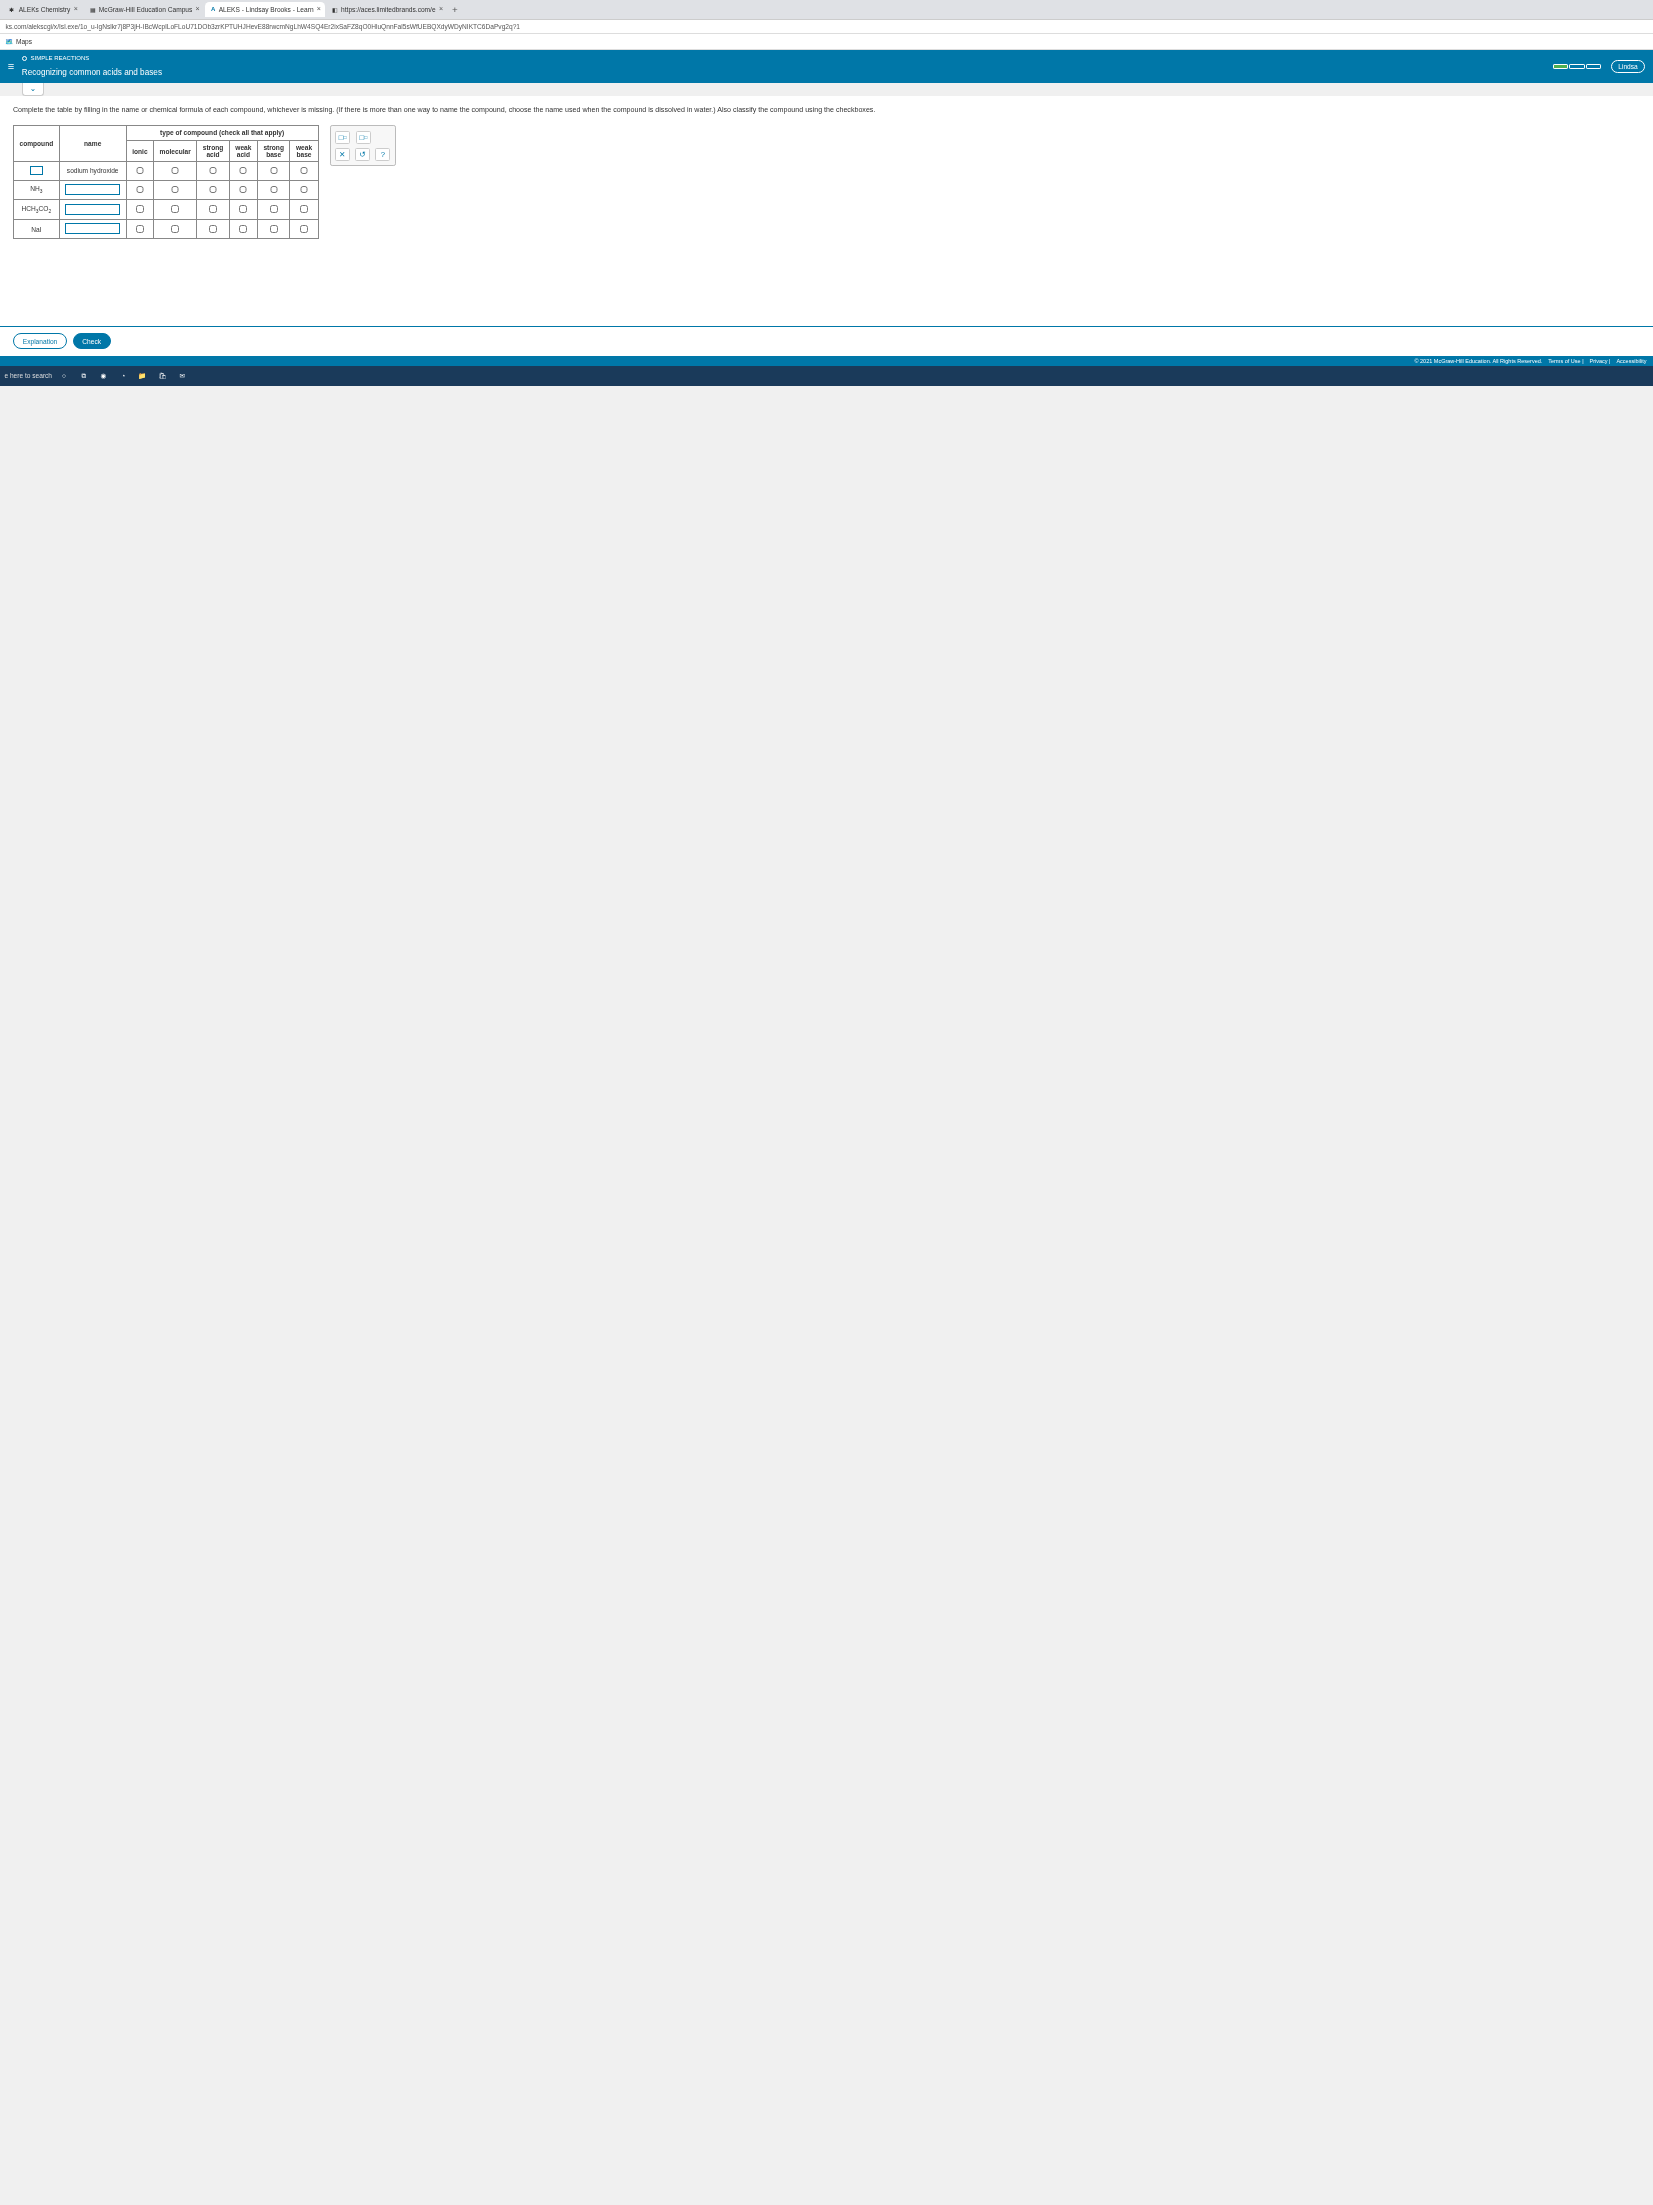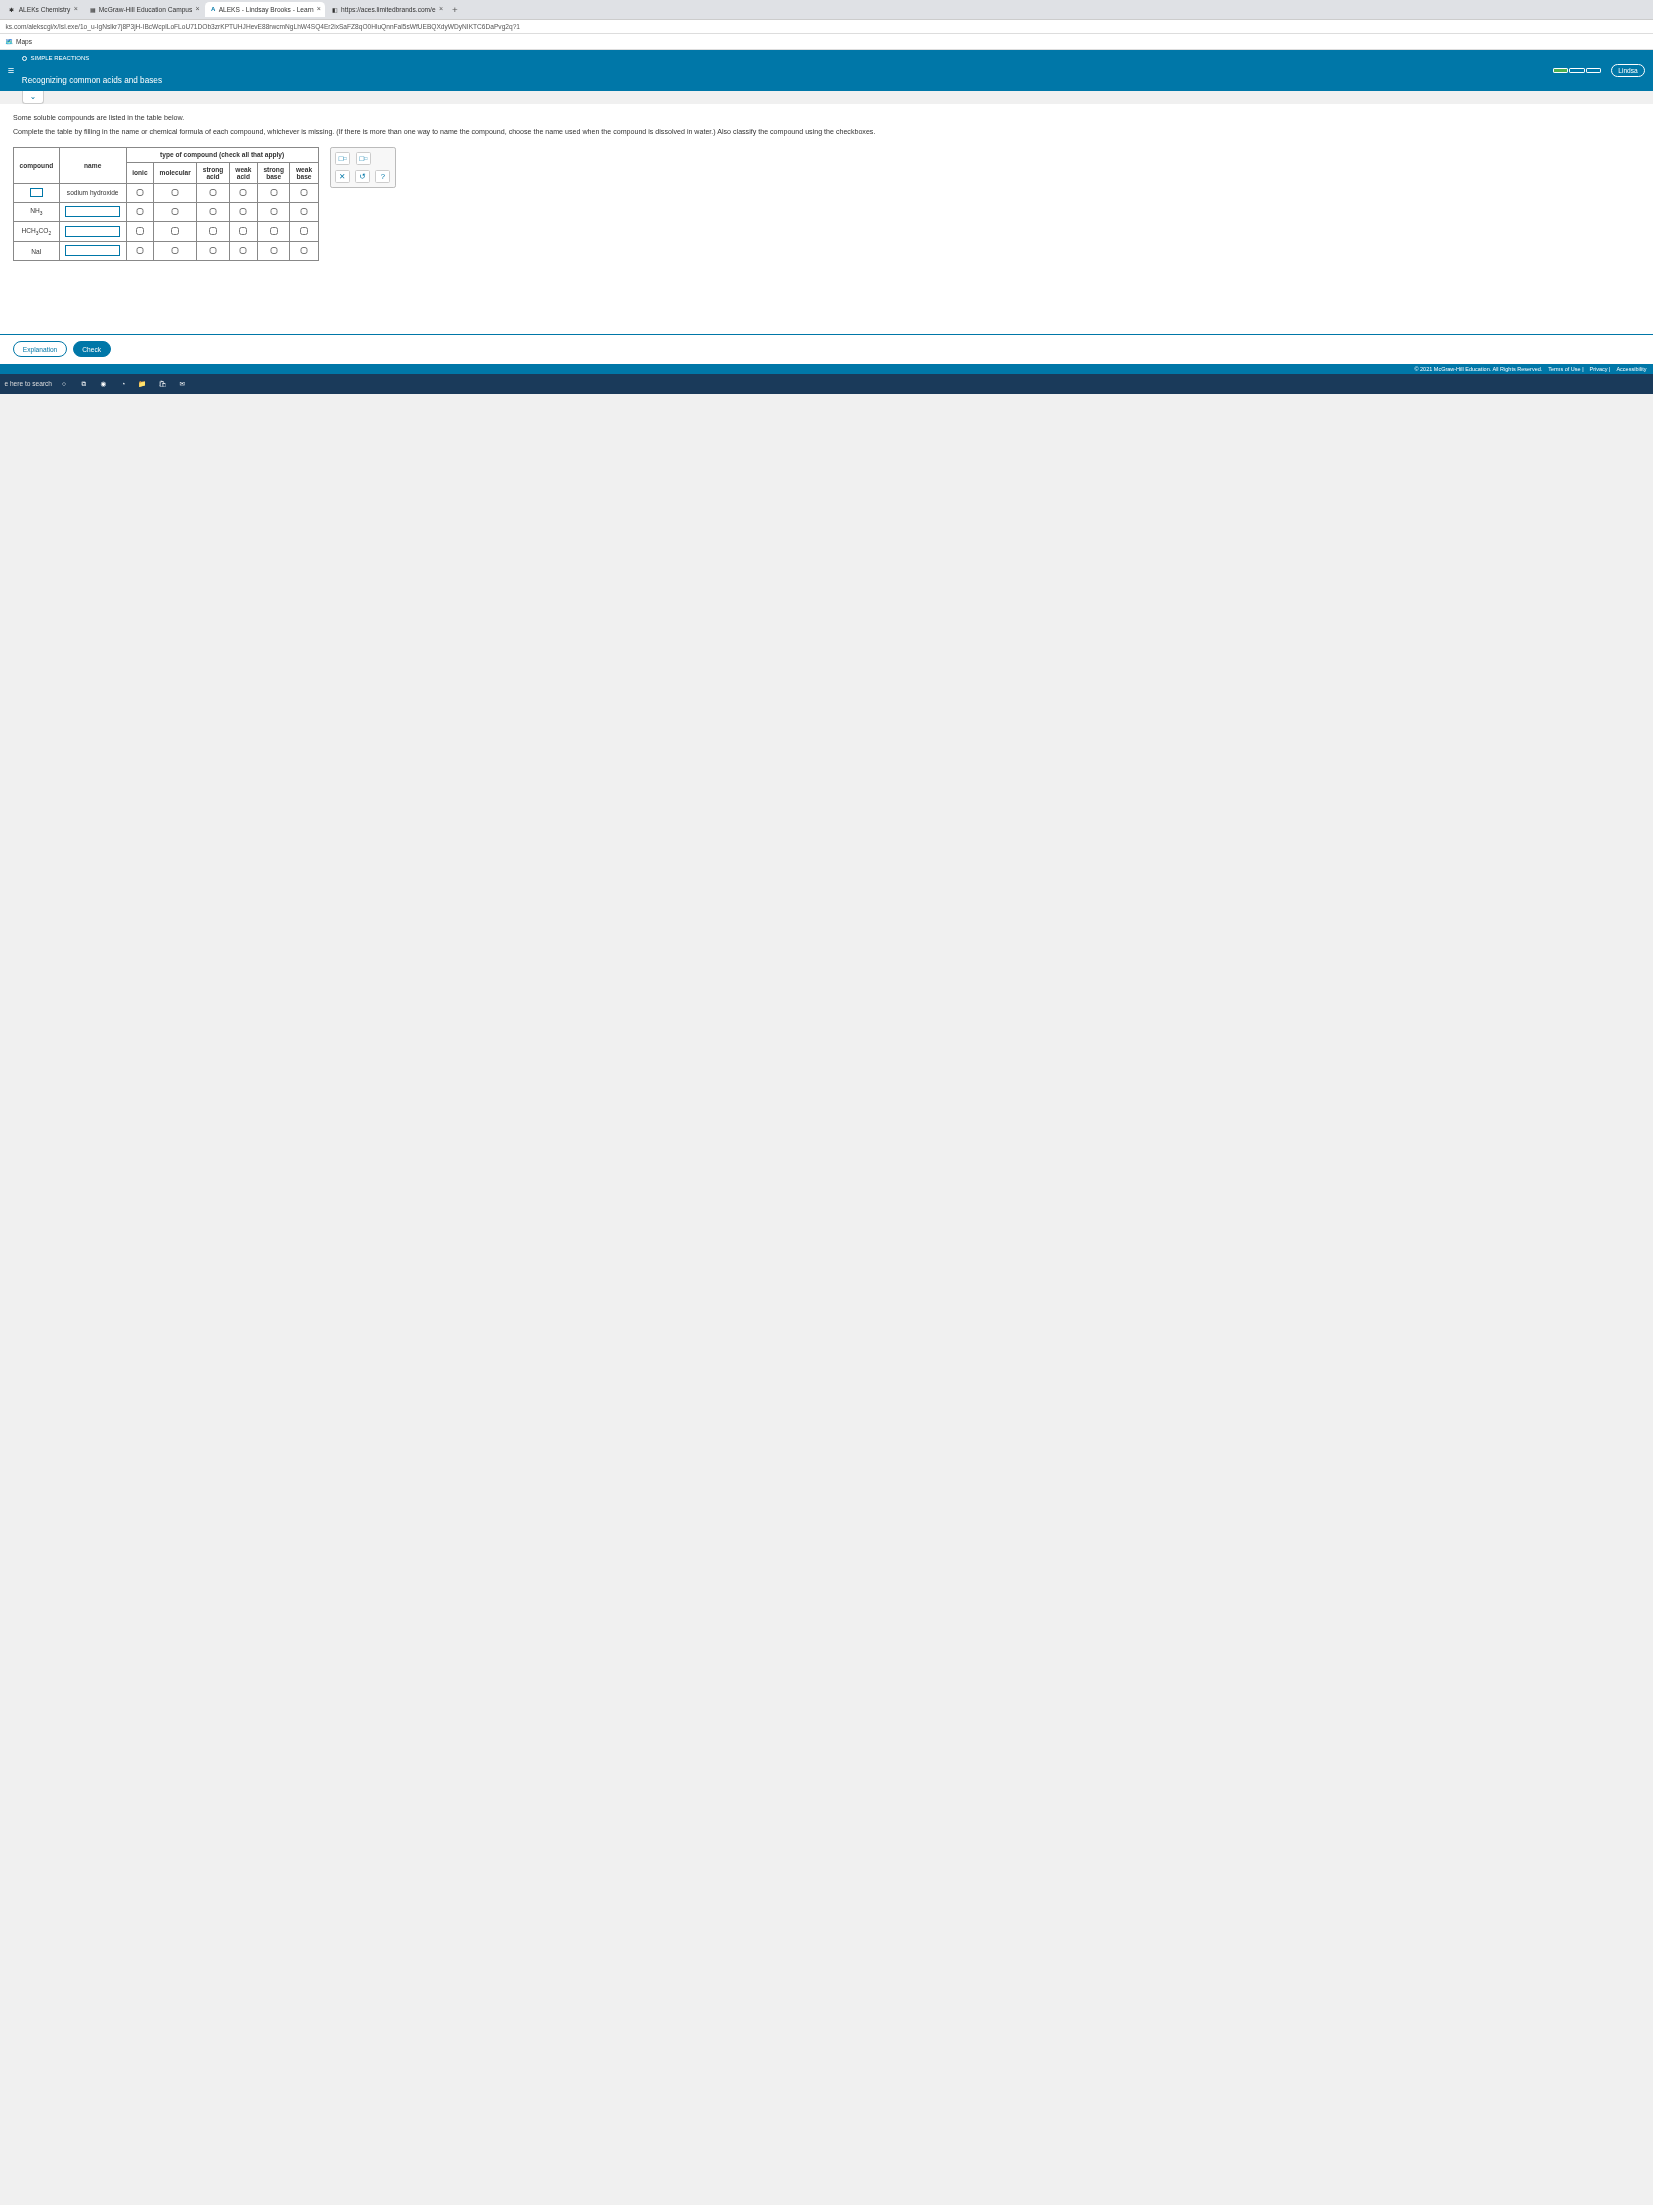--- a/index.html
+++ b/index.html
@@ -60,21 +60,21 @@
   .bookmark { display: flex; gap: 2.2px; align-items: center; color: #333; cursor: pointer;}
   .aleks-header {
     background: #0077a8;
     color: #fff;
     padding: 5.5px 7.7px;
     display: flex;
     align-items: center;
     gap: 7.7px;
   }
   .hamburger { font-size: 11px; cursor: pointer; color:#fff; }
-  .header-text { display: flex; flex-direction: column; gap:15px; }
+  .header-text { display: flex; flex-direction: column; gap:7px; }
   .topic-label { font-size: 6px; display:flex; align-items:center; gap:3.3px;}
   .topic-label .dot { width:5.5px;height:5.5px;border:1.1px solid #fff;border-radius:50%;}
   .topic-title { font-size: 8.2px; }
   .header-right { margin-left: auto; display:flex; align-items:center; gap:9.8px; }
   .progress-boxes { display:flex; gap:1.1px;}
   .progress-boxes span{ width:15.3px;height:5.5px;border:0.5px solid #fff;border-radius:1.1px;}
   .progress-boxes span.filled{ background:#4caf50;}
   .user-pill { border:0.5px solid #fff; border-radius:7.7px; padding:2.2px 6.6px; font-size:6.6px;}
   .collapse-tab {
     width: 22px; height: 13px; background:#fff; border:0.5px solid #ccc;
@@ -201,21 +201,20 @@
     <div class="user-pill">Lindsa</div>
   </div>
 </div>
 
 <div class="collapse-tab">
   <span>⌄</span>
 </div>
 
 <div class="content">
   <div class="intro">
-    <p>Some soluble compounds are listed in the table below.</p>
     <p>Complete the table by filling in the name or chemical formula of each compound, whichever is missing. (If there is more than one way to name the compound, choose the name used when the compound is dissolved in water.) Also classify the compound using the checkboxes.</p>
   </div>
 
   <div class="table-wrap">
     <table class="compounds">
       <tbody>
           <tr>
         <th rowspan="2">compound</th>
         <th rowspan="2">name</th>
         <th colspan="6"><span>type of compound (check all that apply)</span> <em style="font-weight:normal"></em></th>

